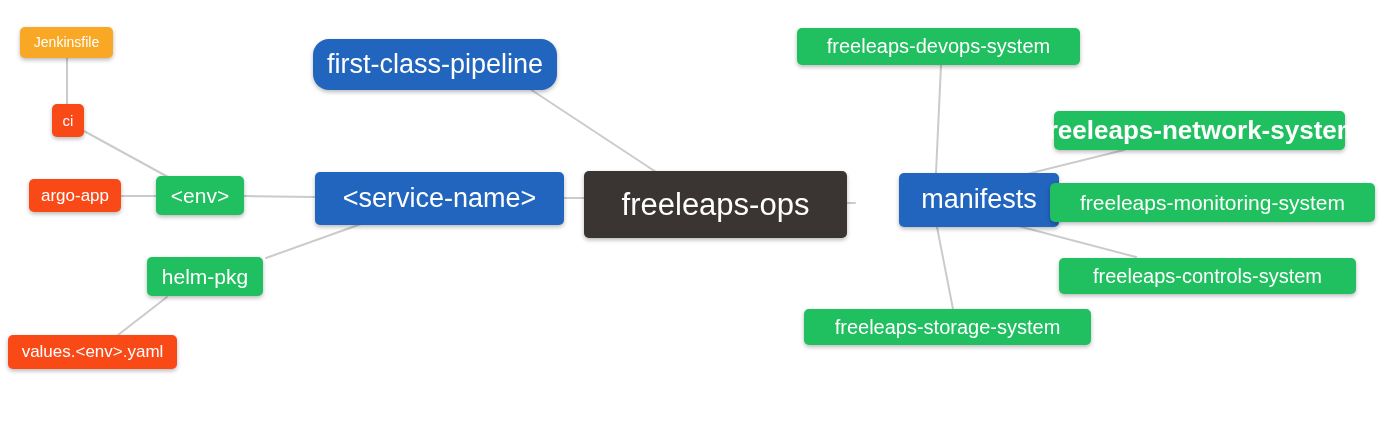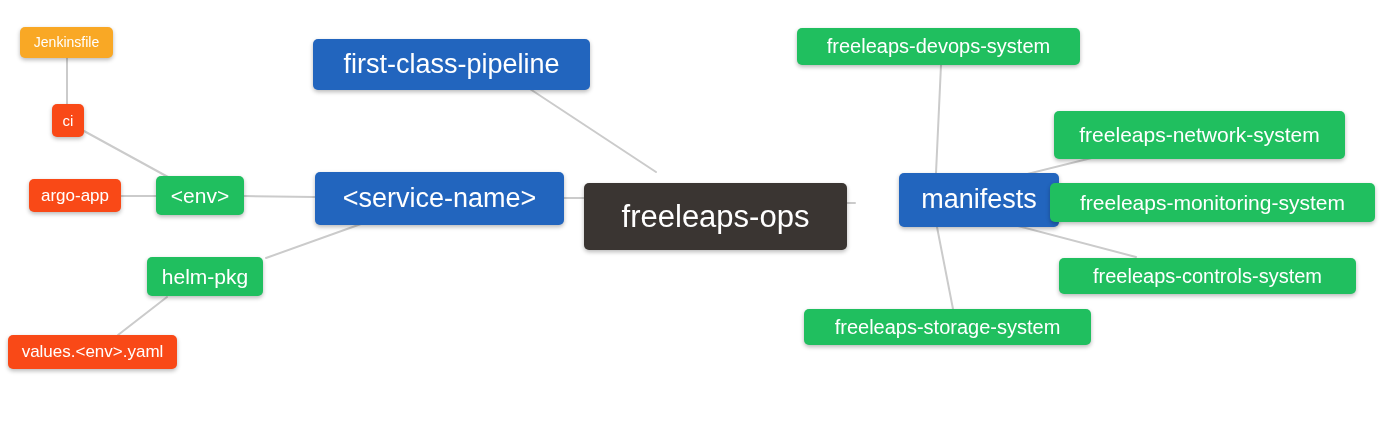--- a/index.html
+++ b/index.html
@@ -76,41 +76,41 @@
   </div>
 
   <div class="node" style="left: 147px; top: 257px; width: 116px; height: 39px; background: rgb(32, 191, 95); color: rgb(255, 255, 255); font-size: 21px;">
     <span class="node-label">helm-pkg</span>
   </div>
 
   <div class="node" style="left: 8px; top: 335px; width: 169px; height: 34px; background: rgb(249, 73, 23); color: rgb(255, 255, 255); font-size: 17px;">
     <span class="node-label">values.&lt;env&gt;.yaml</span>
   </div>
 
-  <div class="node" style="left: 313px; top: 39px; width: 277px; height: 51px; background: rgb(34, 101, 190); color: rgb(255, 255, 255); font-size: 27px;">
+  <div class="node" style="left: 313px; top: 39px; width: 244px; height: 51px; background: rgb(34, 101, 190); color: rgb(255, 255, 255); font-size: 27px; border-radius: 16px;">
     <span class="node-label">first-class-pipeline</span>
   </div>
 
   <div class="node" style="left: 315px; top: 172px; width: 249px; height: 53px; background: rgb(34, 101, 190); color: rgb(255, 255, 255); font-size: 27px;">
     <span class="node-label">&lt;service-name&gt;</span>
   </div>
 
-  <div class="node" style="left: 584px; top: 171px; width: 263px; height: 67px; background: rgb(58, 53, 50); color: rgb(255, 255, 255); font-size: 31px; margin-top: 12px;">
+  <div class="node" style="left: 584px; top: 171px; width: 263px; height: 67px; background: rgb(58, 53, 50); color: rgb(255, 255, 255); font-size: 31px;">
     <span class="node-label">freeleaps-ops</span>
   </div>
 
   <div class="node" style="left: 851px; top: 173px; width: 160px; height: 54px; background: rgb(34, 101, 190); color: rgb(255, 255, 255); font-size: 27px; margin-left: 48px;">
     <span class="node-label">manifests</span>
   </div>
 
   <div class="node" style="left: 797px; top: 28px; width: 283px; height: 37px; background: rgb(32, 191, 95); color: rgb(255, 255, 255); font-size: 20px;">
     <span class="node-label">freeleaps-devops-system</span>
   </div>
 
-  <div class="node" style="left: 1054px; top: 111px; width: 291px; height: 48px; background: rgb(32, 191, 95); color: rgb(255, 255, 255); font-size: 21px;">
+  <div class="node" style="left: 1054px; top: 111px; width: 291px; height: 39px; background: rgb(32, 191, 95); color: rgb(255, 255, 255); font-size: 26px; font-weight: bold;">
     <span class="node-label">freeleaps-network-system</span>
   </div>
 
   <div class="node" style="left: 1050px; top: 183px; width: 325px; height: 39px; background: rgb(32, 191, 95); color: rgb(255, 255, 255); font-size: 21px;">
     <span class="node-label">freeleaps-monitoring-system</span>
   </div>
 
   <div class="node" style="left: 1059px; top: 258px; width: 297px; height: 36px; background: rgb(32, 191, 95); color: rgb(255, 255, 255); font-size: 20px; text-align: right;">
     <span class="node-label">freeleaps-controls-system</span>
   </div>

